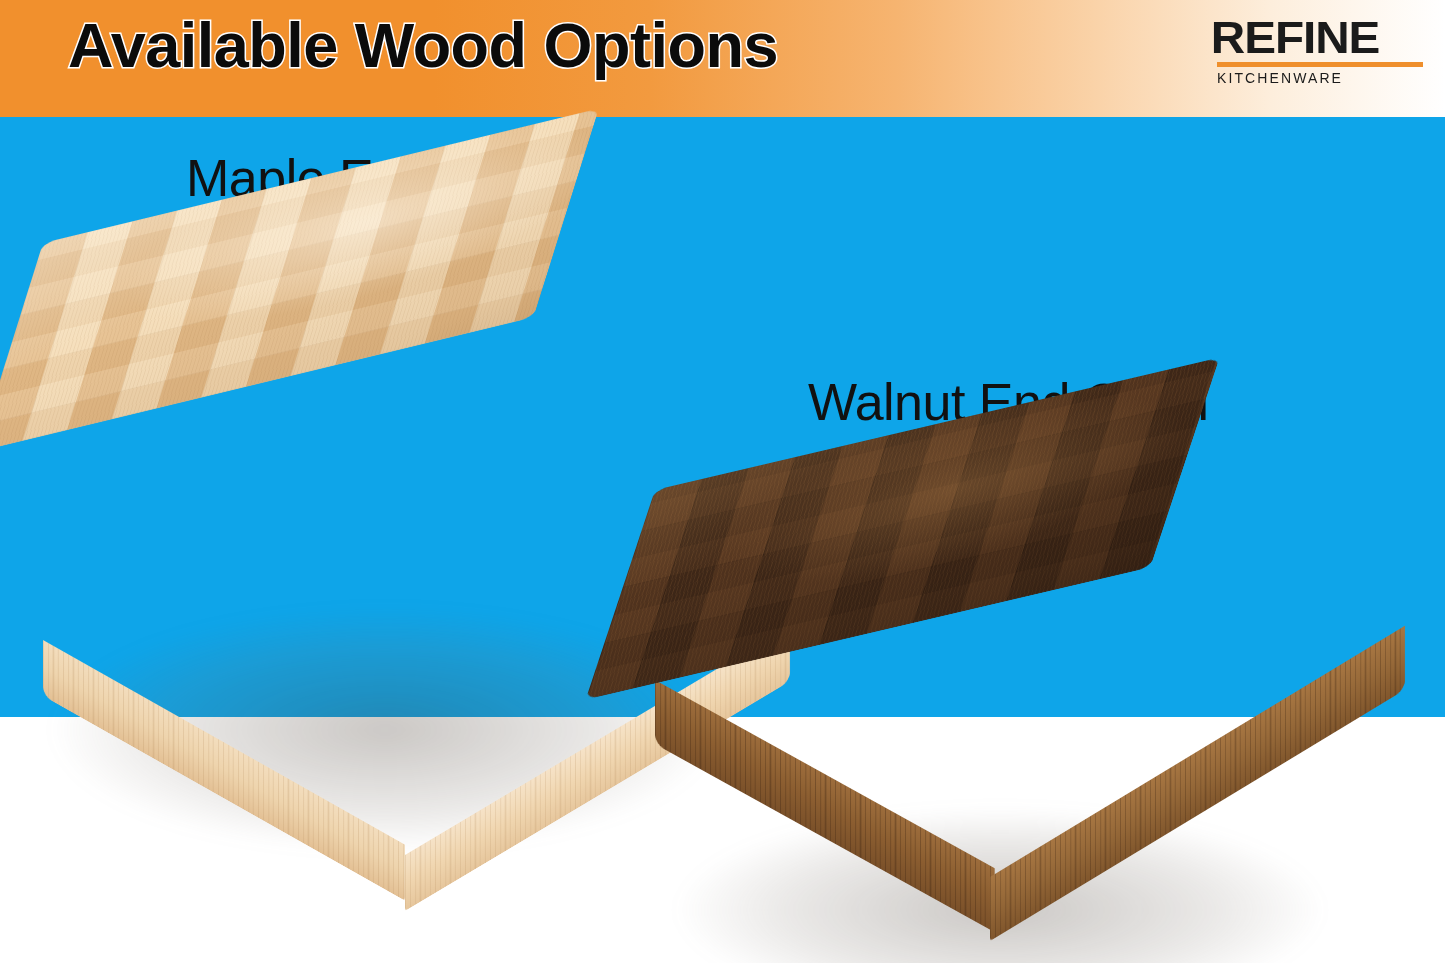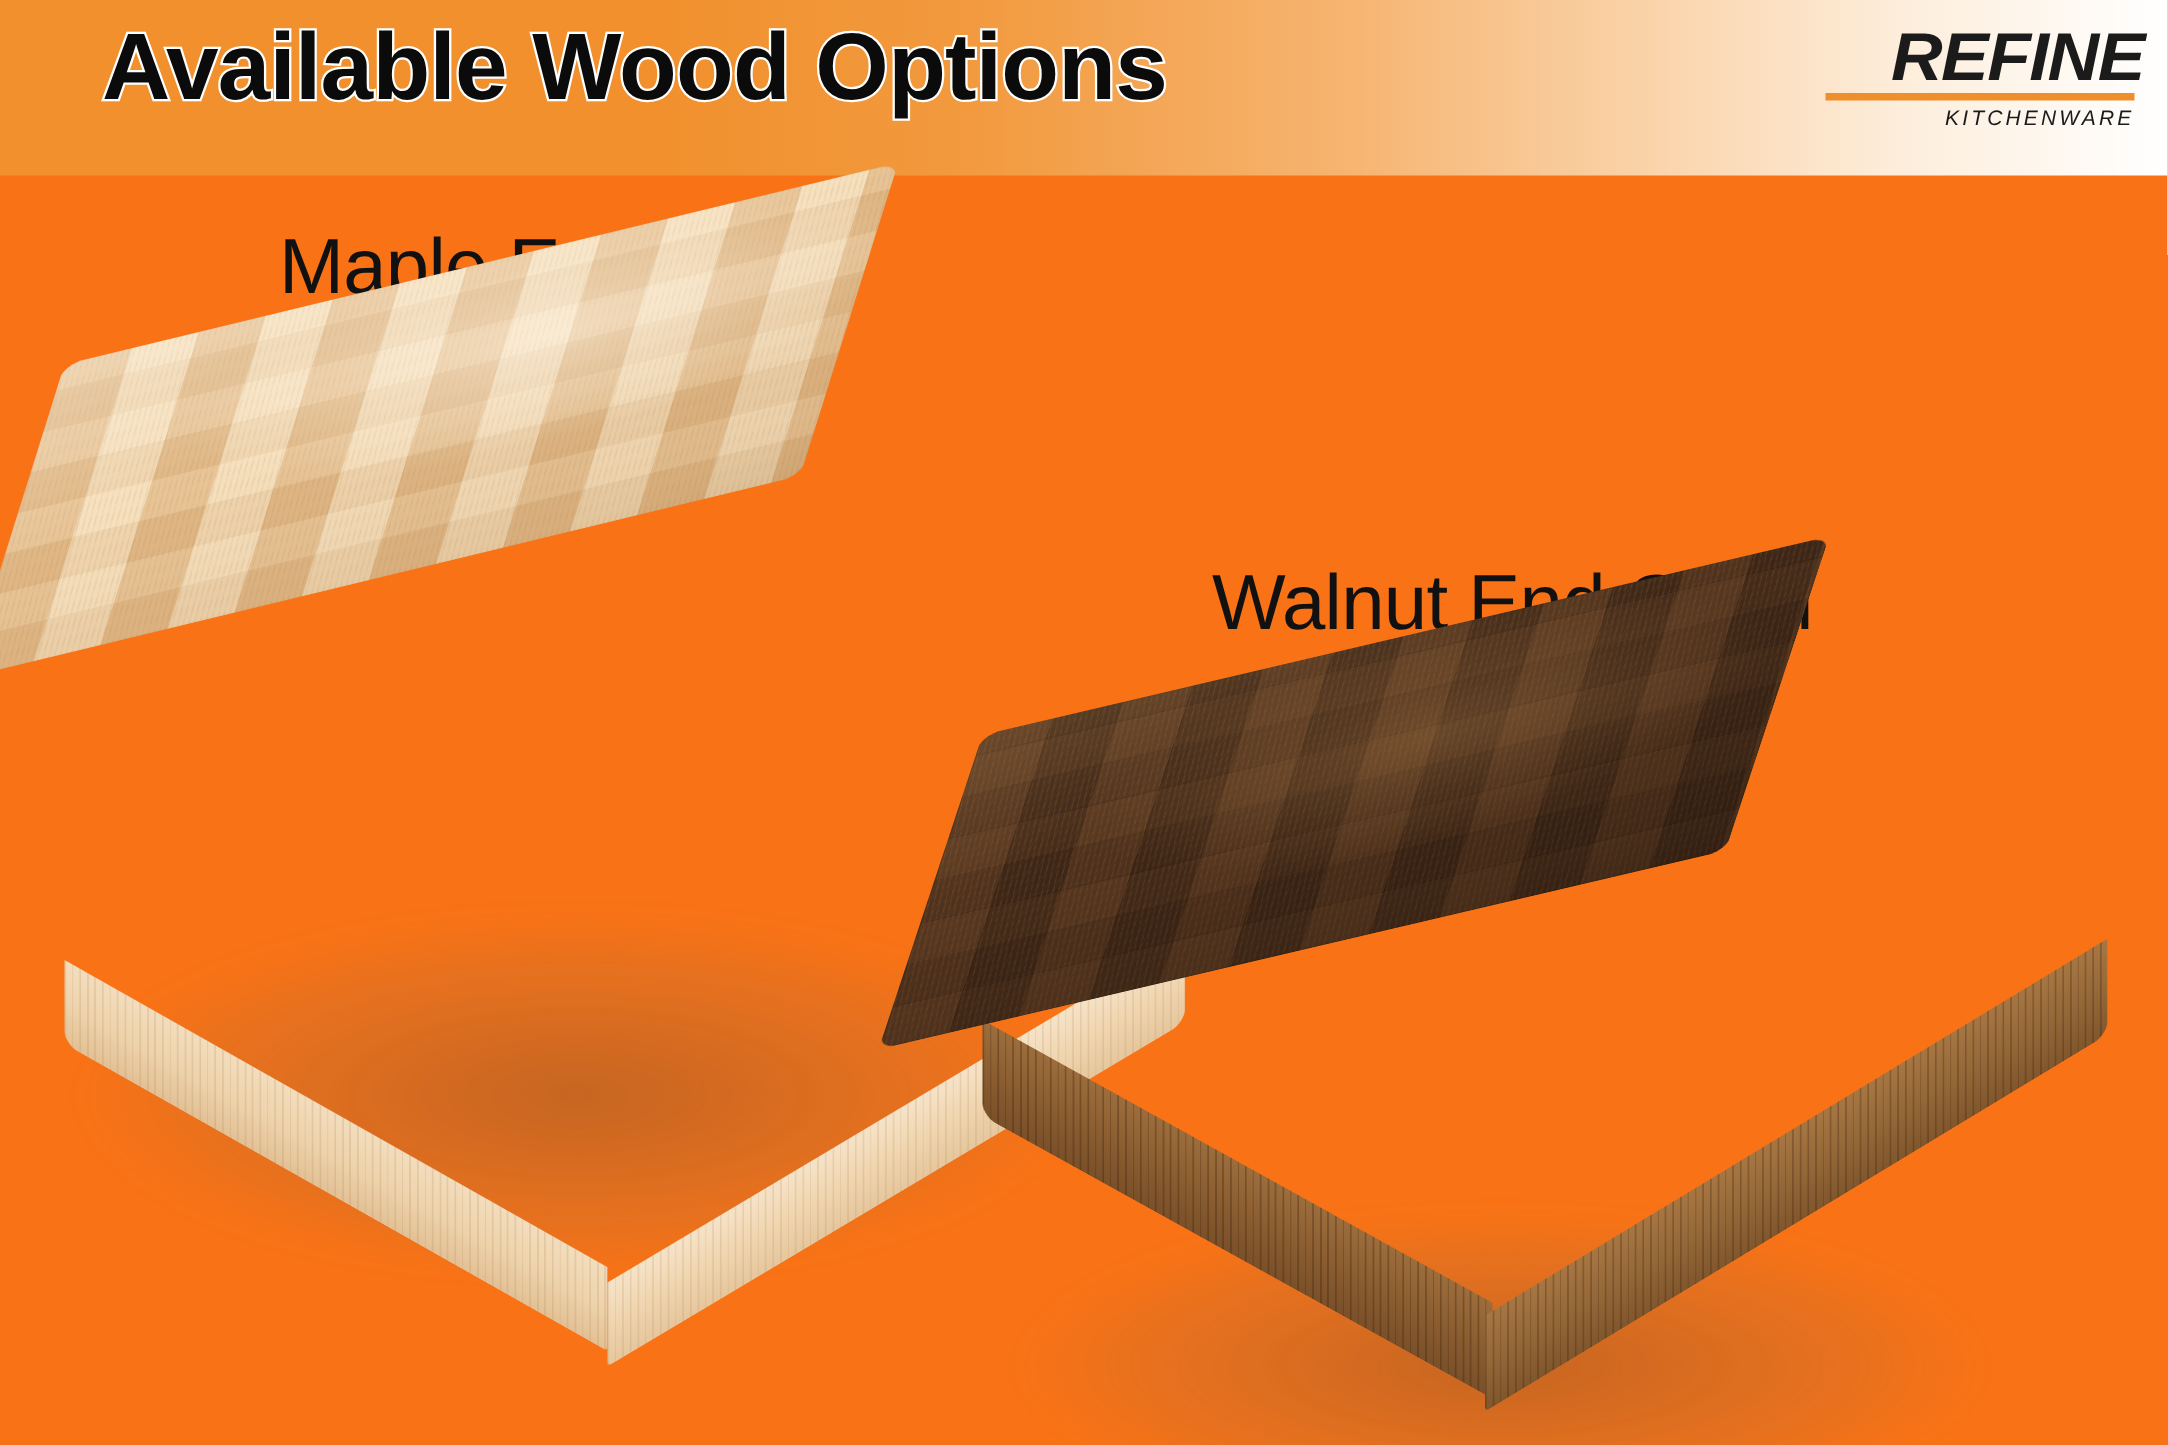--- a/index.html
+++ b/index.html
@@ -2,21 +2,21 @@
 <html><head>
 <meta charset="utf-8">
 <style>
   * { margin:0; padding:0; box-sizing:border-box; }
   html, body {
     width:1445px; height:963px;
     background:#ffffff;
     font-family:"Liberation Sans", sans-serif;
     overflow:hidden;
   }
-  #stage { position:relative; width:1445px; height:963px; background:#f97316; }
+  #stage { position:relative; width:1445px; height:717px; background:#0ea5e9; }
 
   
   .header-bar{
     position:absolute; left:0; top:0; width:1445px; height:117px;
     background:linear-gradient(to right,
       #f1902d 0%, #f1902d 30%, #f29a3f 45%,
       #f6b470 62%, #fad3a9 76%, #fdeedc 88%, #ffffff 100%);
   }
   .header-title{
     position:absolute; left:68px; top:14px;
@@ -24,21 +24,21 @@
     color:#0b0b0b;
     letter-spacing:-0.5px;
     -webkit-text-stroke:3px #ffffff;
     paint-order:stroke fill;
     white-space:nowrap;
   }
 
   
   .logo{
     position:absolute; right:22px; top:16px;
-    width:206px; text-align:right;font-style:italic;
+    width:206px; text-align:left;
   }
   .logo-main{
     font-size:45px; font-weight:800; line-height:0.96;
     color:#1b1b1b; letter-spacing:-1px;
     transform:scaleX(1.06); transform-origin:center;
   }
   .logo-rule{
     height:5px; background:#ef8f2c; margin:3px 0 4px 0;
   }
   .logo-sub{

